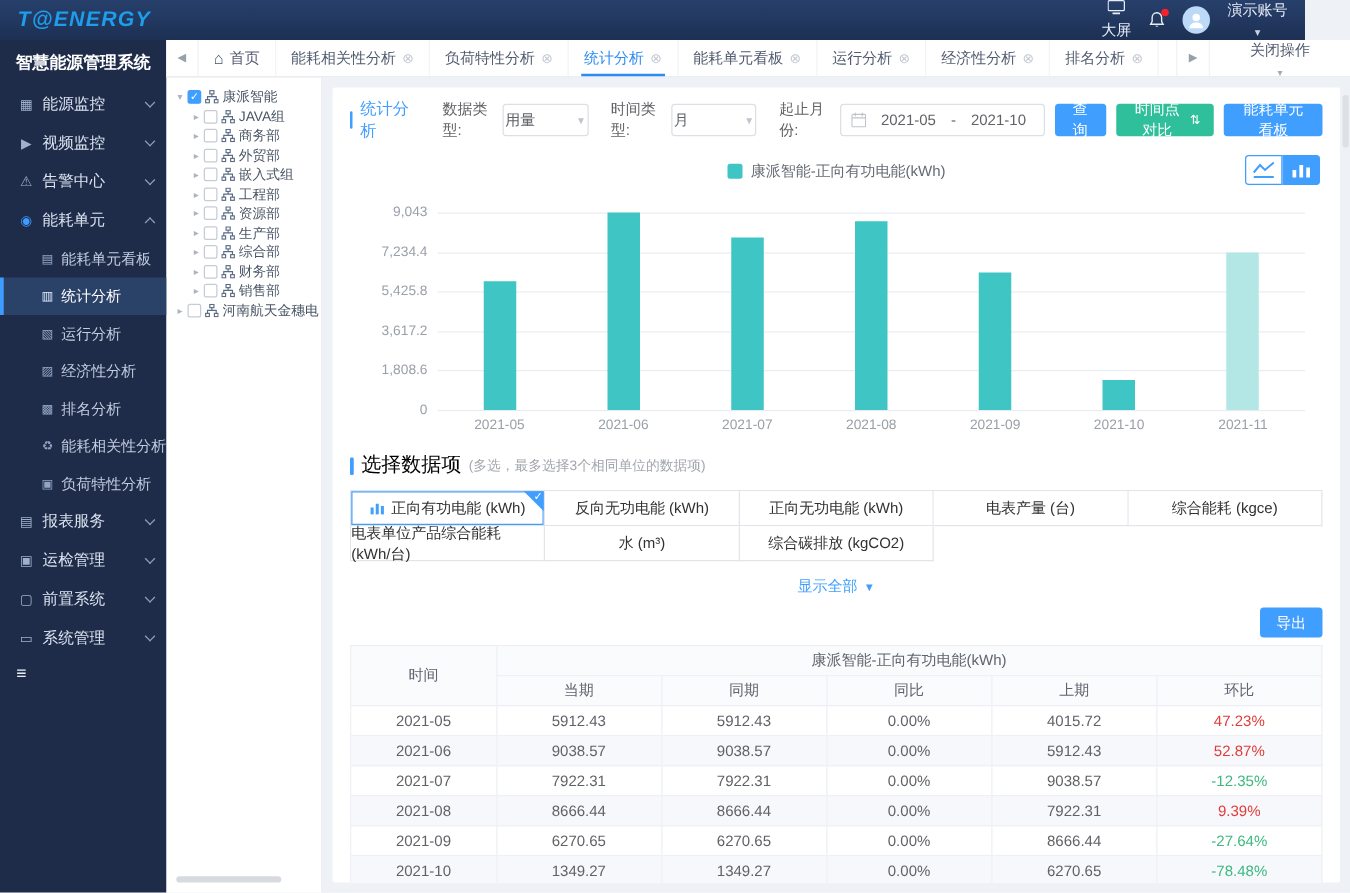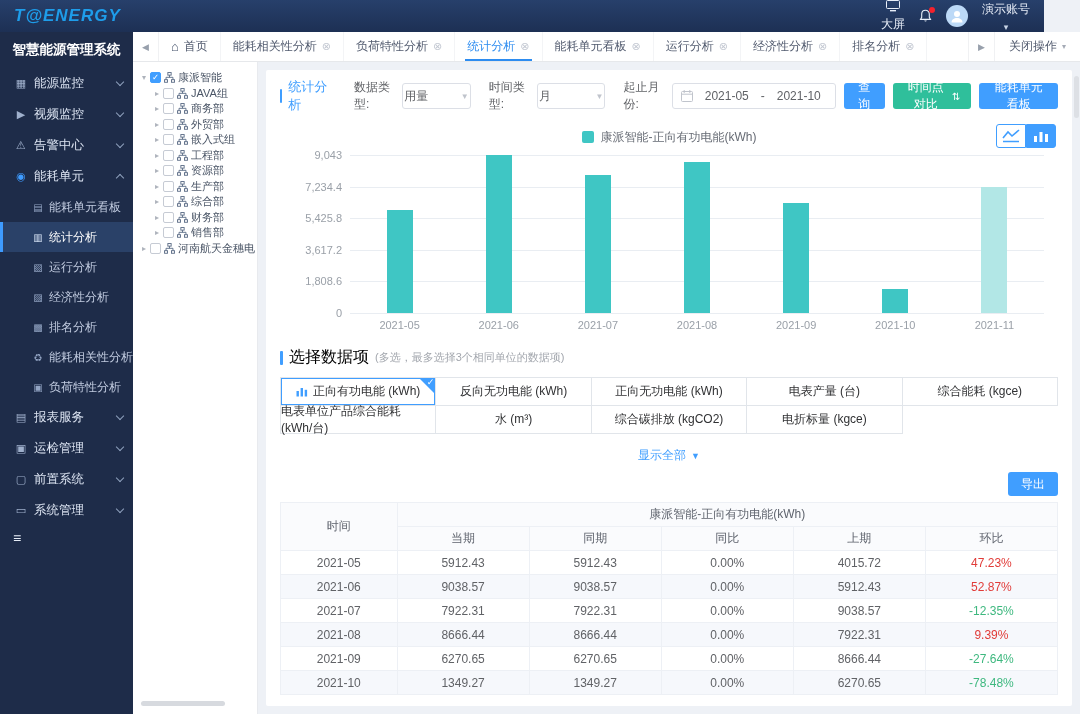--- a/index.html
+++ b/index.html
@@ -40,22 +40,22 @@
   .tab-arrow { width:26px; display:flex; align-items:center; justify-content:center; color:#98a0ac;
     font-size:9px; cursor:pointer; border-right:1px solid #f0f1f3; }
   .tab-arrow.right { border-left:1px solid #f0f1f3; border-right:none; }
   .tab { display:flex; align-items:center; gap:5px; padding:0 12px; color:#515a6e; cursor:pointer;
     position:relative; white-space:nowrap; border-right:1px solid #f3f4f6; }
   .tab .close-ic { color:#c3c8d2; font-size:11px; }
   .tab.active { color:#2d8cf0; }
   .tab.active::after { content:""; position:absolute; left:10px; right:10px; bottom:0; height:2px; background:#2d8cf0; }
   .tab .home-ic { color:#44526b; font-size:13px; }
   .tabbar-spacer { flex:1; }
-  .close-ops { display:flex; align-items:center; gap:5px; padding:0 14px; color:#515a6e; cursor:pointer;
-    border-left:1px solid #f0f1f3; }
+  .close-ops { display:flex; align-items:center; gap:5px; padding:0 32px; color:#515a6e; cursor:pointer;
+    border-left:1px solid #f0f1f3;flex-direction:column; }
   .close-ops .caret { font-size:8px; color:#a5abb6; }
 
   
   .tree-panel { position:absolute; top:62px; left:133px; width:125px; height:652px; background:#ffffff;
     border-right:1px solid #e8eaee; padding:8px 2px 0 6px; overflow:hidden; z-index:10; }
   .tree-row { display:flex; align-items:center; height:15.5px; font-size:11px; color:#4a5566;
     white-space:nowrap; overflow:hidden; cursor:pointer; }
   .tree-caret { width:10px; font-size:8px; color:#aeb3bc; flex:0 0 auto; text-align:center; }
   .tree-cb { width:11px; height:11px; border:1px solid #c6cbd4; border-radius:2px; background:#fff;
     flex:0 0 auto; margin:0 3px 0 1px; position:relative; }
@@ -89,21 +89,21 @@
 
   
   .chart-block { margin-top:16px; position:relative; }
   .legend-row { display:flex; justify-content:center; align-items:center; gap:7px; height:22px; }
   .legend-sq { width:12px; height:12px; border-radius:2px; background:#3fc6c4; }
   .legend-txt { font-size:12px; color:#666b74; }
   .chart-toggles { position:absolute; right:2px; top:-2px; display:flex; }
   .tgl { width:30px; height:24px; display:flex; align-items:center; justify-content:center; cursor:pointer; }
   .tgl.line { background:#fff; border:1px solid #409eff; border-radius:3px 0 0 3px; }
   .tgl.bar { background:#409eff; border:1px solid #409eff; border-radius:0 3px 3px 0; }
-  .plot { position:relative; height:158px; margin:7px 14px 0 70px; }
+  .plot { position:relative; height:158px; margin:22px 14px 0 70px; }
   .gridline { position:absolute; left:0; right:0; height:1px; background:#e9edf2; }
   .ylabel { position:absolute; left:-66px; width:58px; text-align:right; font-size:11px; color:#9aa0a8; transform:translateY(-50%); }
   .bars { position:absolute; left:0; right:0; top:0; bottom:0; display:flex; }
   .bar-slot { flex:1; position:relative; }
   .bar-rect { position:absolute; bottom:0; left:50%; transform:translateX(-50%); width:26px; }
   .xlabels { display:flex; margin:6px 14px 0 70px; }
   .xlabel { flex:1; text-align:center; font-size:11px; color:#9aa0a8; }
 
   
   .selector-head { display:flex; align-items:center; gap:6px; margin-top:16px; }
@@ -590,23 +590,20 @@
         </div>
         <div class="sel-cell">
           <span>电表单位产品综合能耗 (kWh/台)</span>
         </div>
         <div class="sel-cell">
           <span>水 (m³)</span>
         </div>
         <div class="sel-cell">
           <span>综合碳排放 (kgCO2)</span>
         </div>
-        <div class="sel-cell">
-          <span>电折标量 (kgce)</span>
-        </div>
       </div>
 
     <div class="showall-row">
       <span class="showall">
         <span>显示全部</span>
         <span class="sa-caret">▼</span>
       </span>
     </div>
 
     <div class="export-row">

